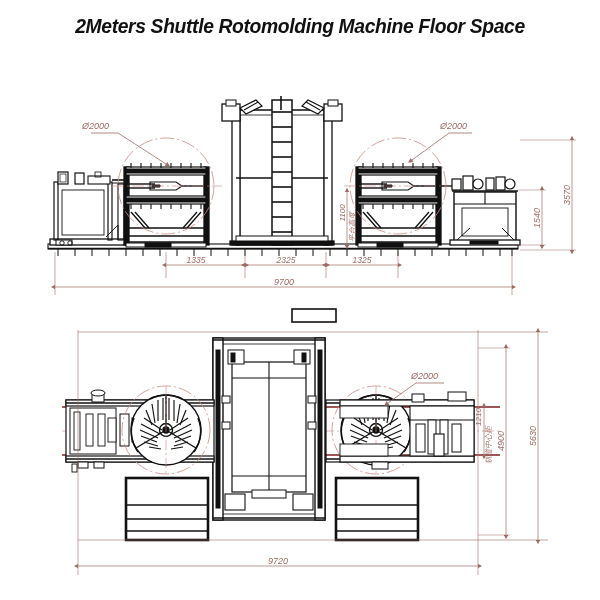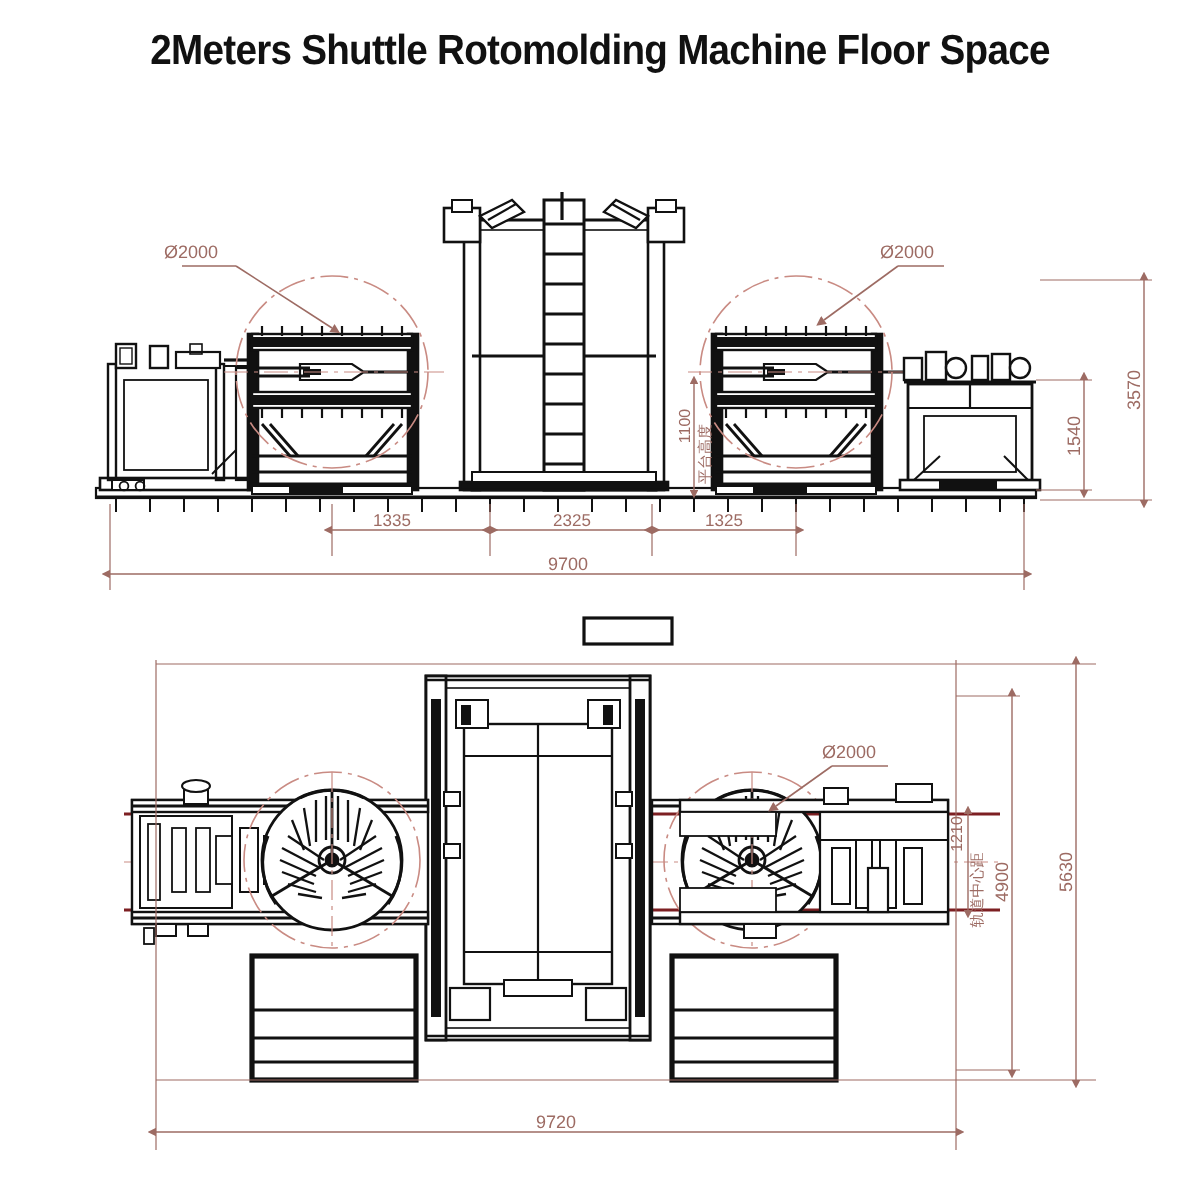--- a/index.html
+++ b/index.html
@@ -9,20 +9,21 @@
   body {
     width: 600px; height: 600px;
     font-family: "Liberation Sans", sans-serif;
     overflow: hidden;
     position: relative;
   }
   #page {
     position: relative;
     width: 600px; height: 600px;
     background: #ffffff;
+    font-style: italic;
   }
   #title {
     position: absolute;
     left: 0; top: 14px;
     width: 600px;
     text-align: center;
     font-family: "Liberation Sans", sans-serif;
     font-weight: bold;
     font-size: 21px;
     letter-spacing: -0.4px;

